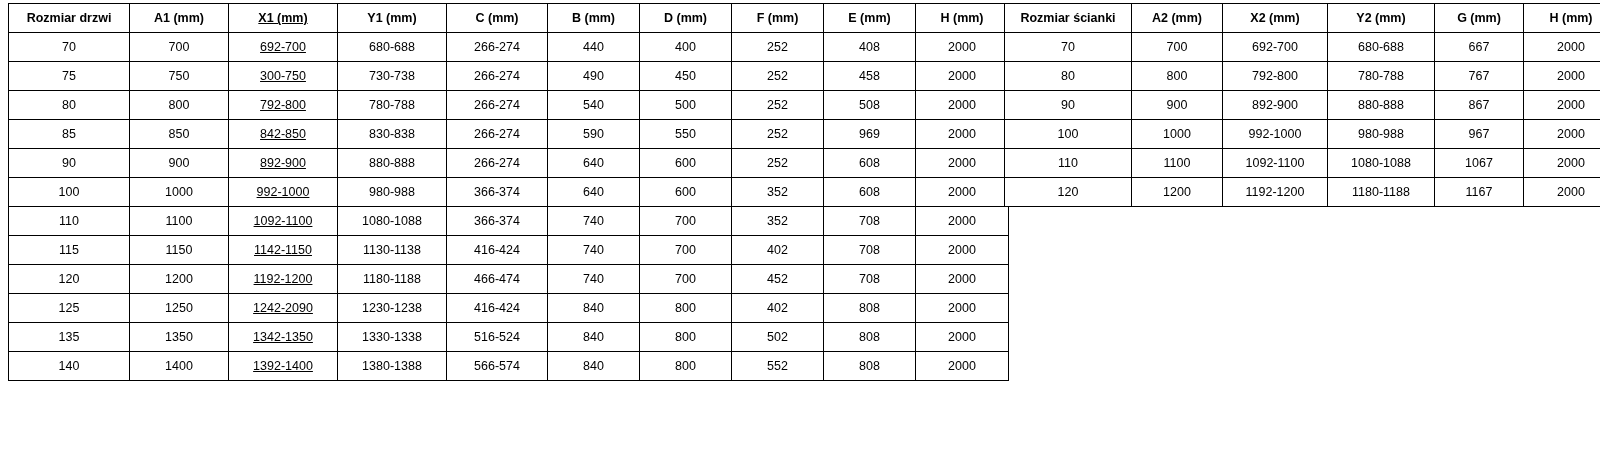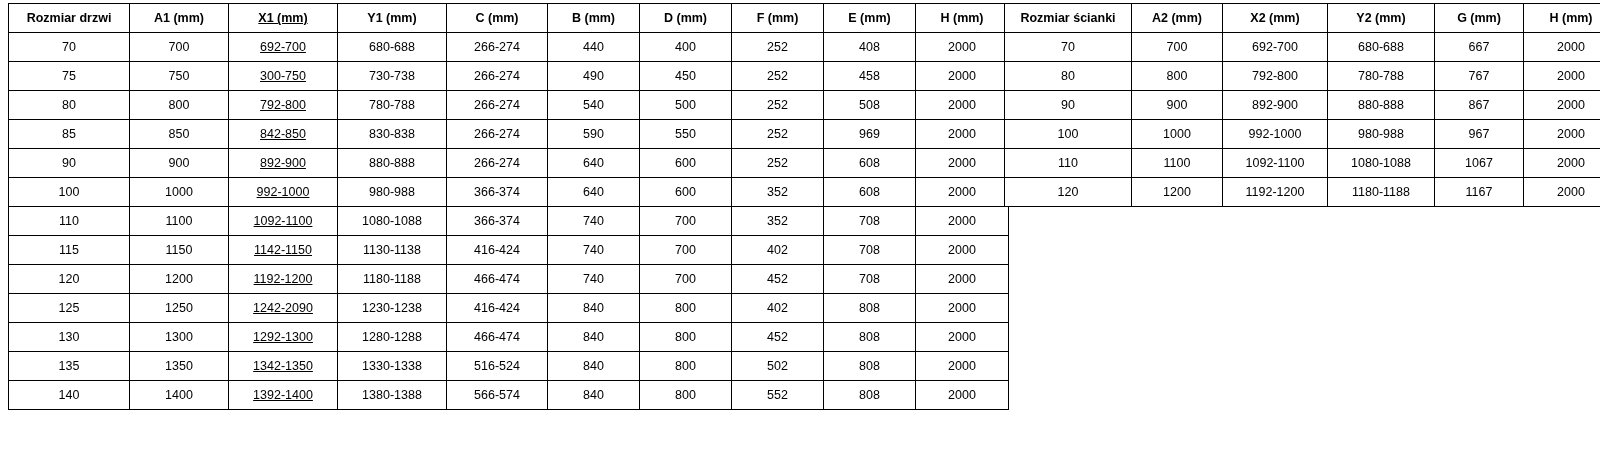--- a/index.html
+++ b/index.html
@@ -208,32 +208,20 @@
           <td>1242-2090</td>
           <td>1230-1238</td>
           <td>416-424</td>
           <td>840</td>
           <td>800</td>
           <td>402</td>
           <td>808</td>
           <td>2000</td>
         </tr>
         <tr>
-          <td>130</td>
-          <td>1300</td>
-          <td>1292-1300</td>
-          <td>1280-1288</td>
-          <td>466-474</td>
-          <td>840</td>
-          <td>800</td>
-          <td>452</td>
-          <td>808</td>
-          <td>2000</td>
-        </tr>
-        <tr>
           <td>135</td>
           <td>1350</td>
           <td>1342-1350</td>
           <td>1330-1338</td>
           <td>516-524</td>
           <td>840</td>
           <td>800</td>
           <td>502</td>
           <td>808</td>
           <td>2000</td>

